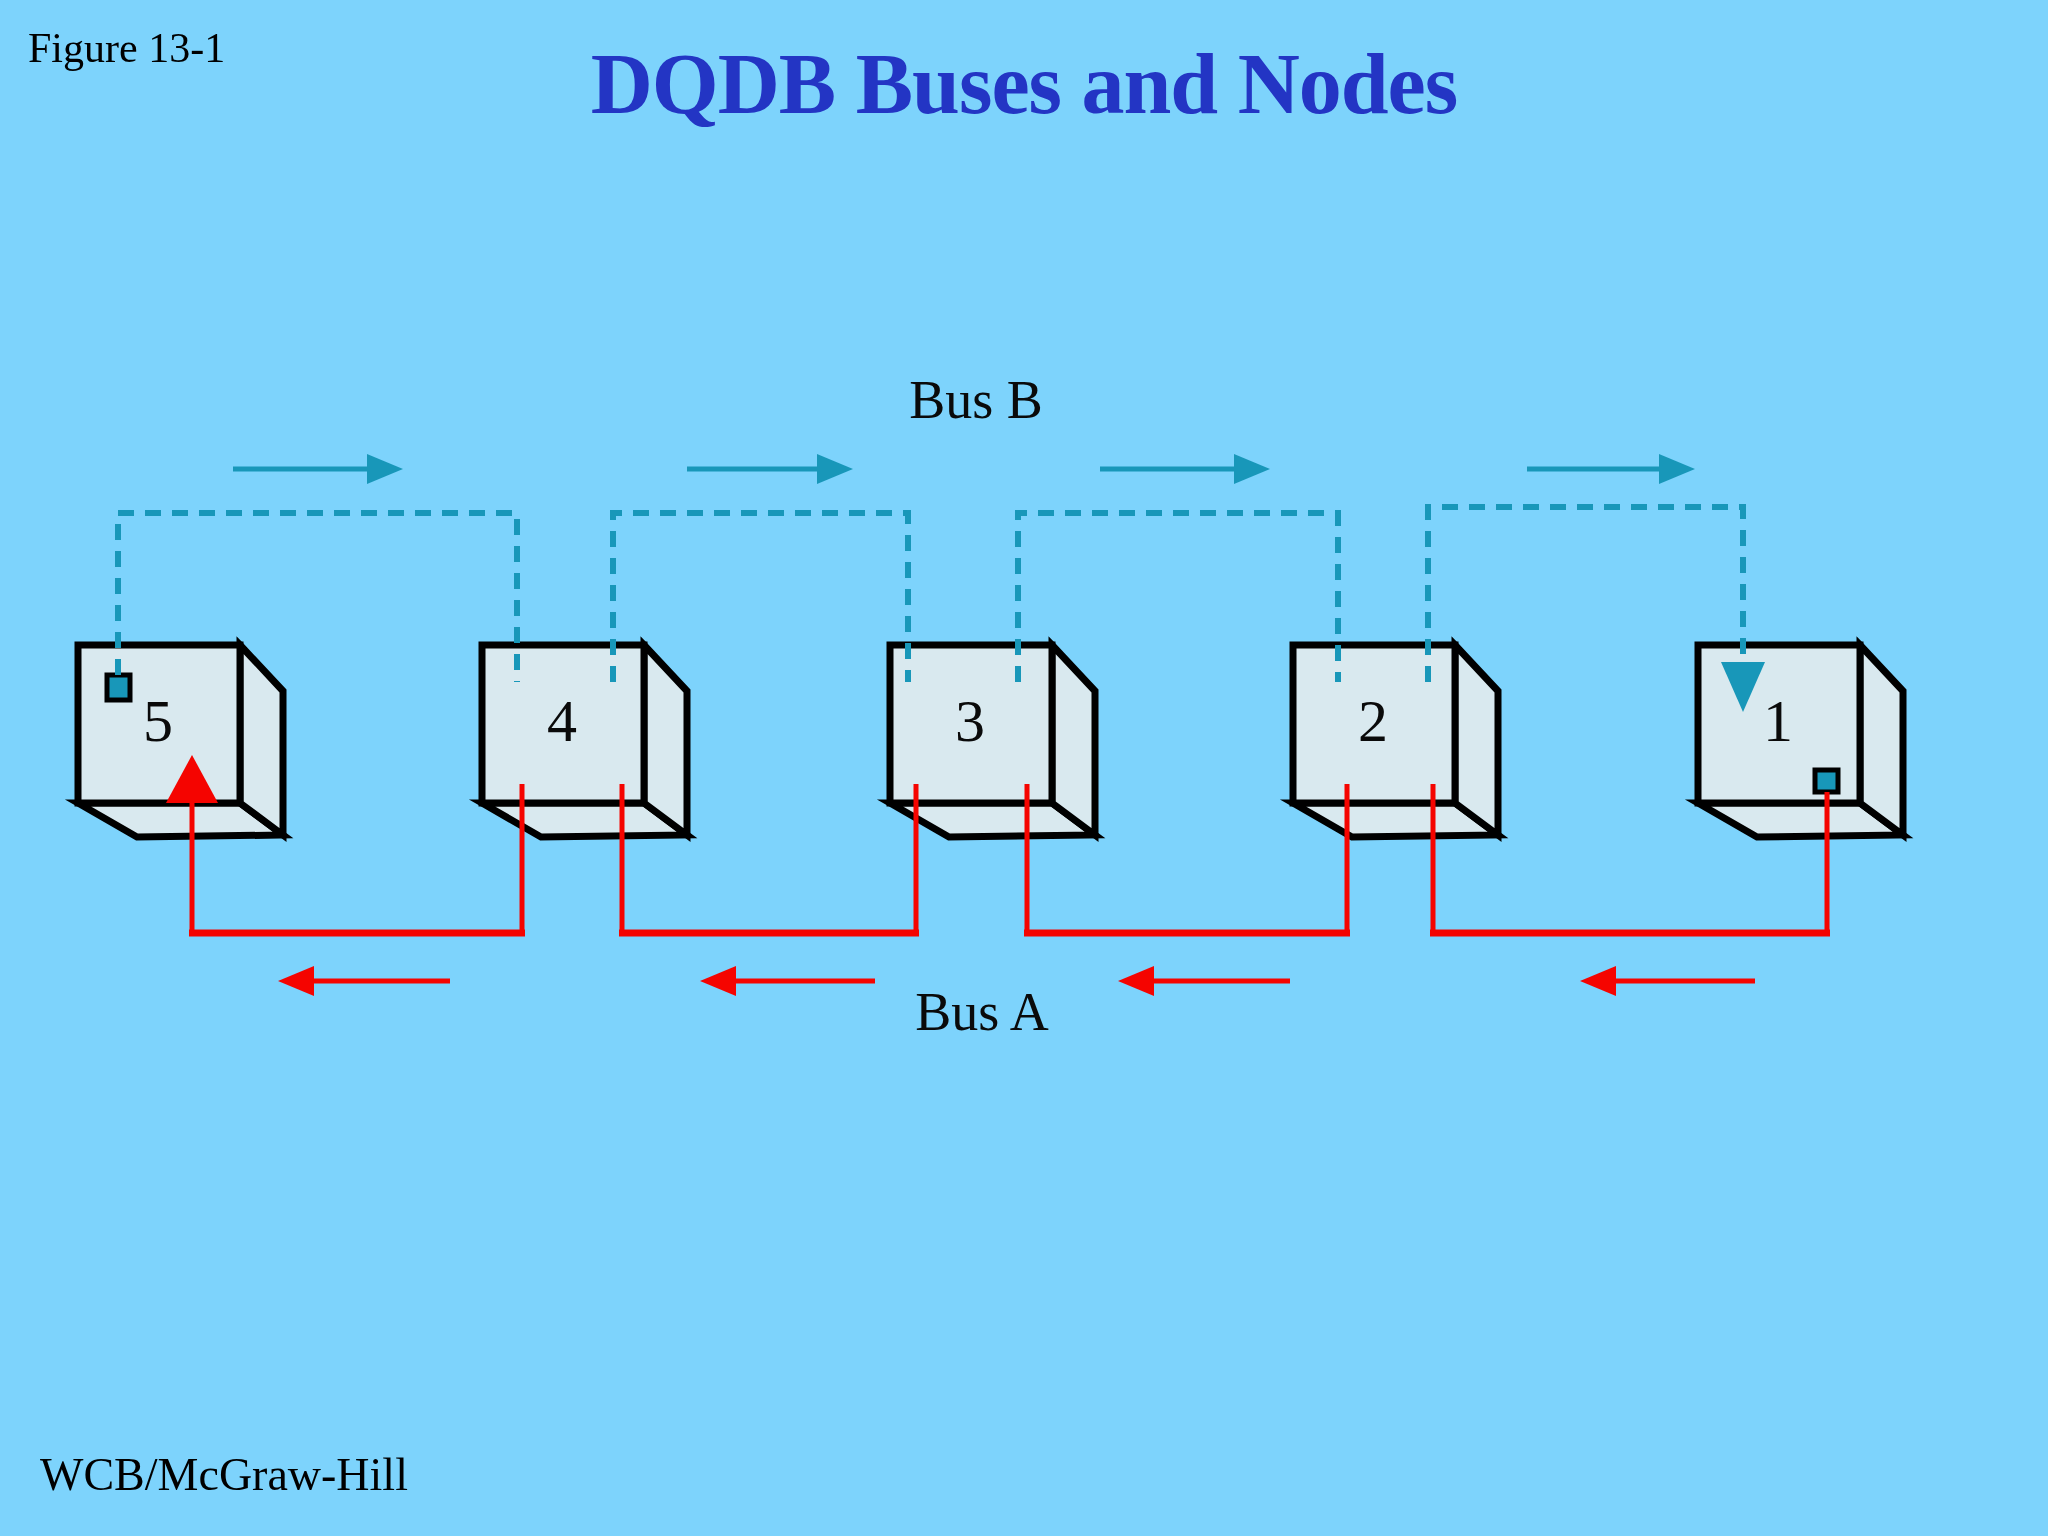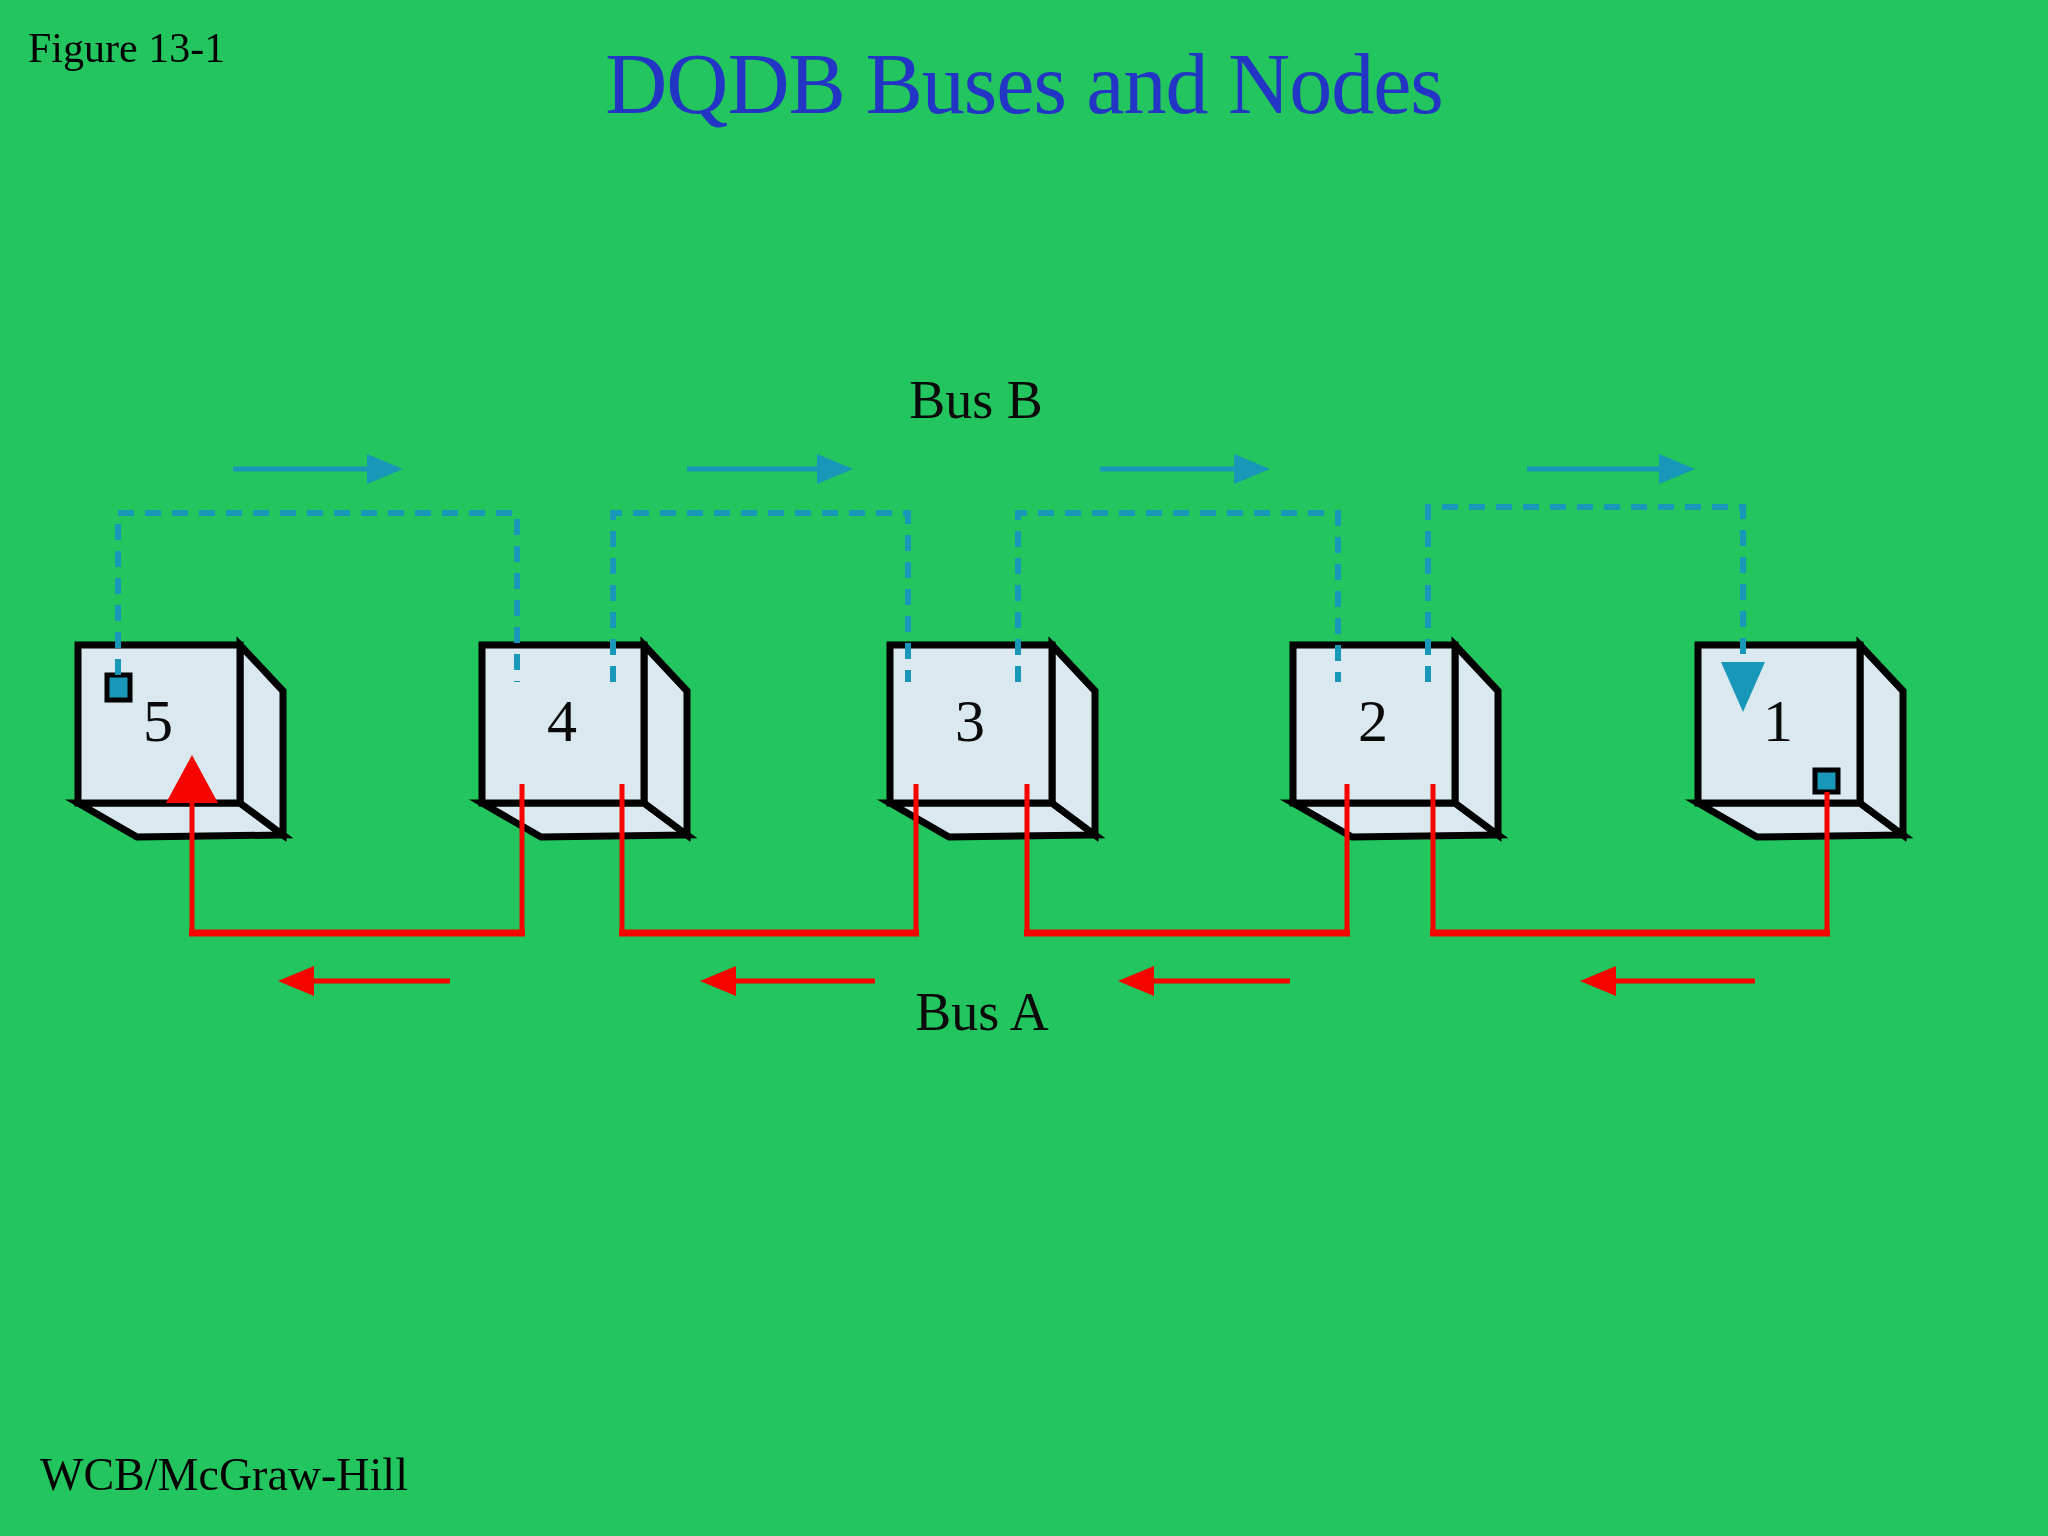--- a/index.html
+++ b/index.html
@@ -1,26 +1,26 @@
 <!DOCTYPE html>
 <html style="--teal: #1897B9; --red: #F50400; --node-fill: #D9E9EF; --title-blue: #2335C4;"><head>
 <meta charset="utf-8">
 <style>
   html,body { margin:0; padding:0; background:#fff; }
   #page {
-    position:relative; width:2048px; height:1536px; background:#22c55e;
+    position:relative; width:2048px; height:1536px; background:#7dd3fc;
     font-family:"Liberation Serif", serif; overflow:hidden;
   }
   #figure-label {
     position:absolute; left:28px; top:24px;
     font-size:42px; color:#000;
   }
   #page-title {
     position:absolute; left:0; top:34px; width:100%;
-    text-align:center; font-size:86px; font-weight:normal;
+    text-align:center; font-size:86px; font-weight:bold;
     color:var(--title-blue); letter-spacing:-1px;
   }
   #diagram-svg { position:absolute; left:0; top:0; }
 
   .face { fill:var(--node-fill); stroke:#000; stroke-width:7; stroke-linejoin:miter; }
   .node-num { font-family:"Liberation Serif", serif; font-size:60px; fill:#0a0a0a; }
   .bus-label { font-family:"Liberation Serif", serif; font-size:54px; fill:#0a0a0a; }
 
   .dashed { fill:none; stroke:var(--teal); stroke-width:6; stroke-dasharray:16 11; }
   .teal-shaft { stroke:var(--teal); stroke-width:5; fill:none; }

